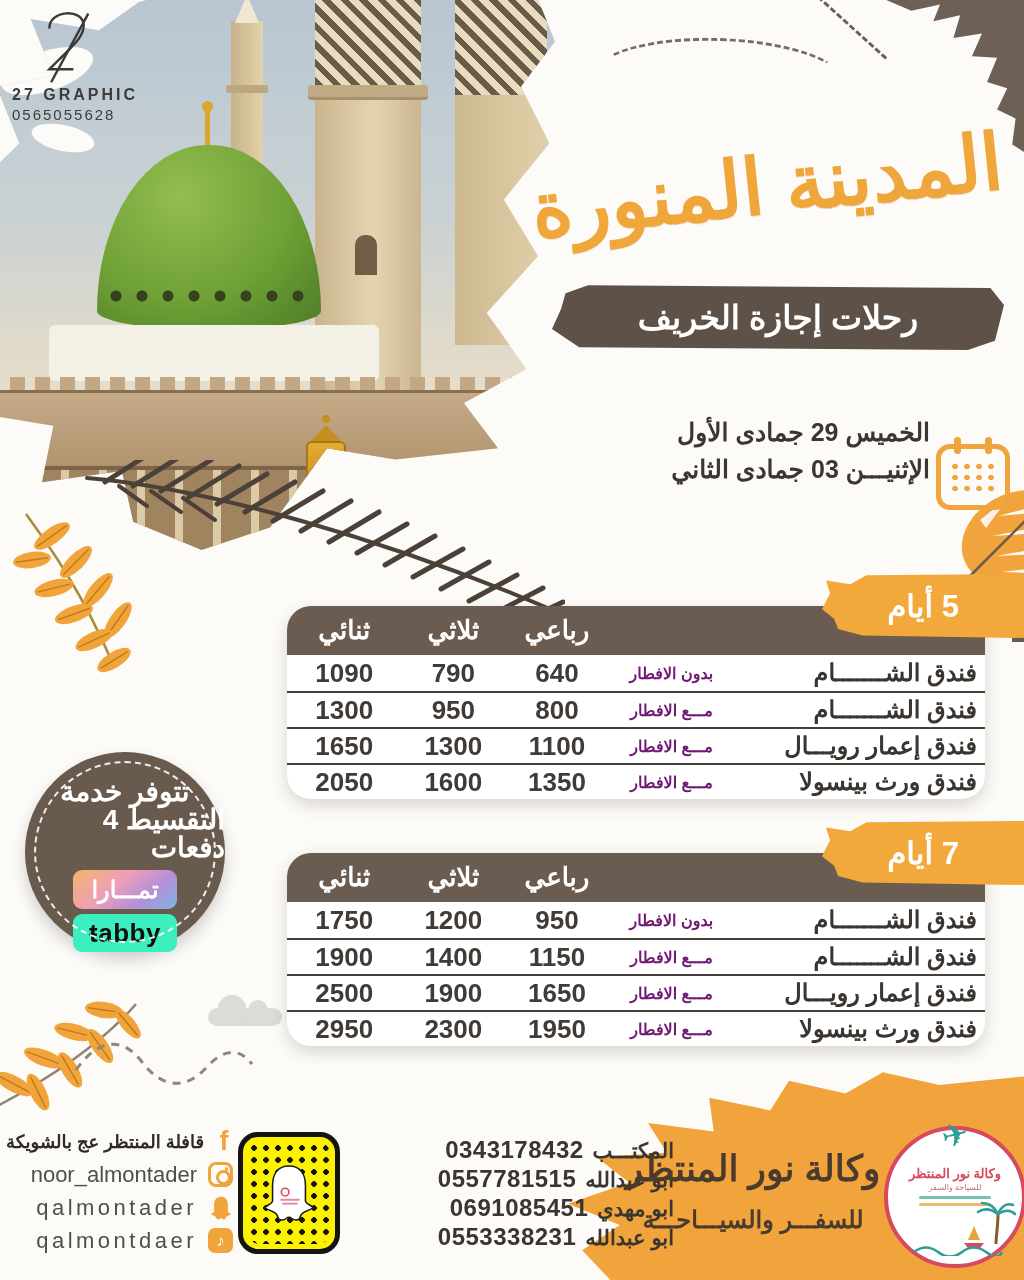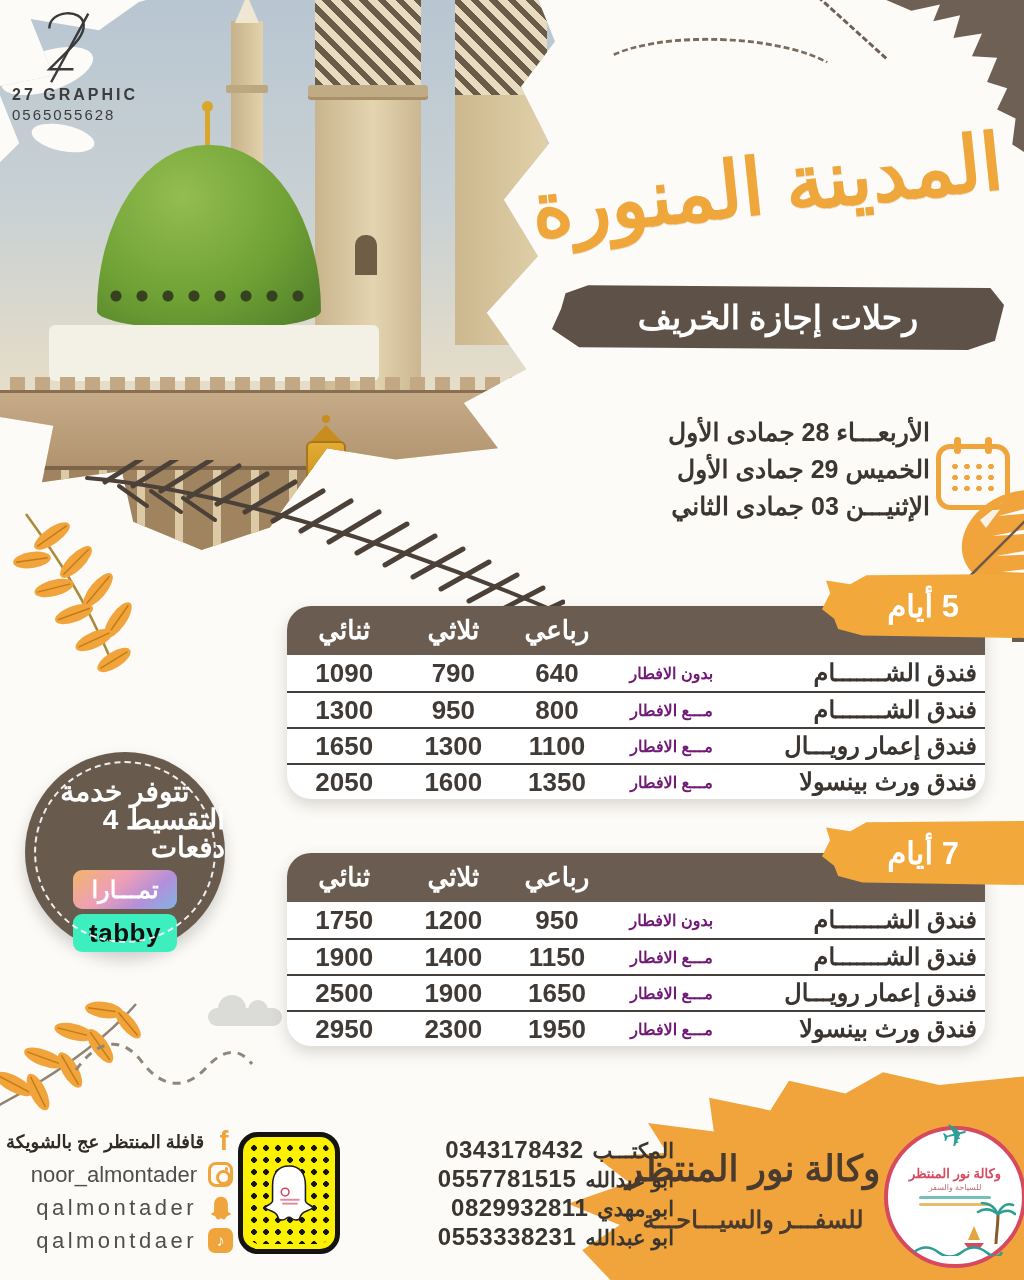--- a/index.html
+++ b/index.html
@@ -206,21 +206,20 @@
   </div>
 
   <div class="corner-splash"></div>
   <div class="dash-diag"></div>
   <div class="dash-arc"></div>
 
   <div class="title-main">المدينة المنورة</div>
   <div class="title-banner">رحلات إجازة الخريف</div>
 
   <div class="dates">
-    <div>الأربعـــاء 28 جمادى الأول</div>
     <div>الخميس 29 جمادى الأول</div>
     <div>الإثنيـــن 03 جمادى الثاني</div>
   </div>
   <div class="calendar">
     <div class="ring r1"></div>
       <div class="ring r2"></div>
       <div class="dots"></div>
   </div>
 
   <svg class="frond" width="480" height="172" viewBox="0 0 480 172">
@@ -476,21 +475,21 @@
     <div class="contact-row">
       <span class="contact-label">المكتـــب</span>
       <span class="contact-number">0343178432</span>
     </div>
     <div class="contact-row">
       <span class="contact-label">ابو عبدالله</span>
       <span class="contact-number">0557781515</span>
     </div>
     <div class="contact-row">
       <span class="contact-label">ابو مهدي</span>
-      <span class="contact-number">0829932811</span>
+      <span class="contact-number">0691085451</span>
     </div>
     <div class="contact-row">
       <span class="contact-label">ابو عبدالله</span>
       <span class="contact-number">0553338231</span>
     </div>
   </div>
 
   <div class="agency-text">
     <div class="agency-name">وكالة نور المنتظر</div>
     <div class="agency-tag">للسفـــر والسيـــاحـــة</div>

